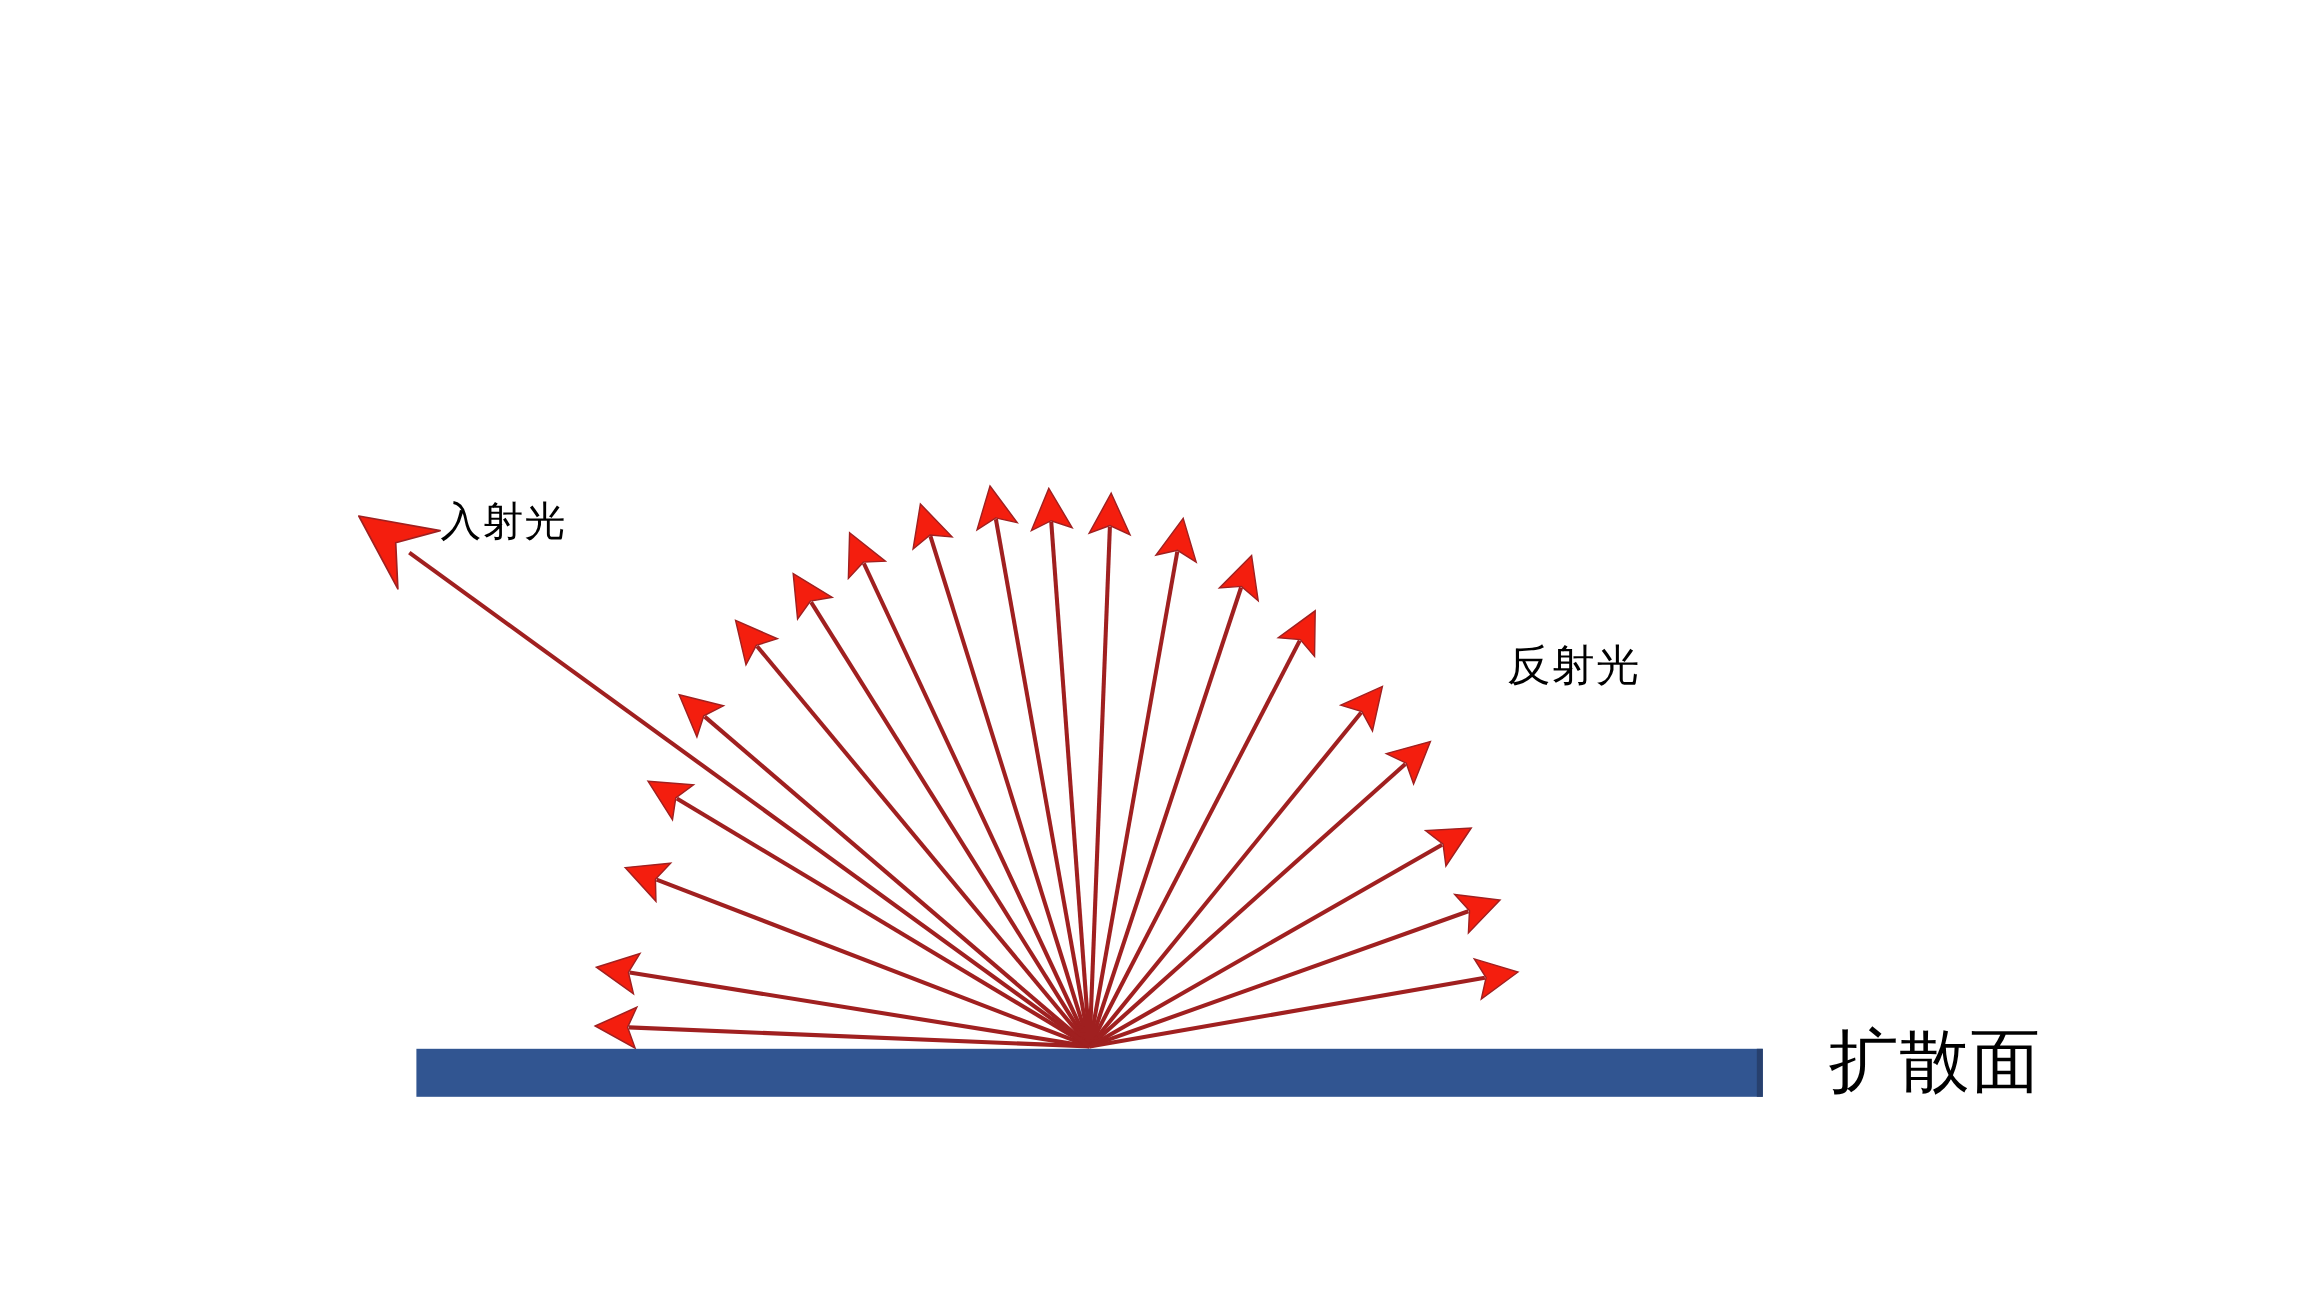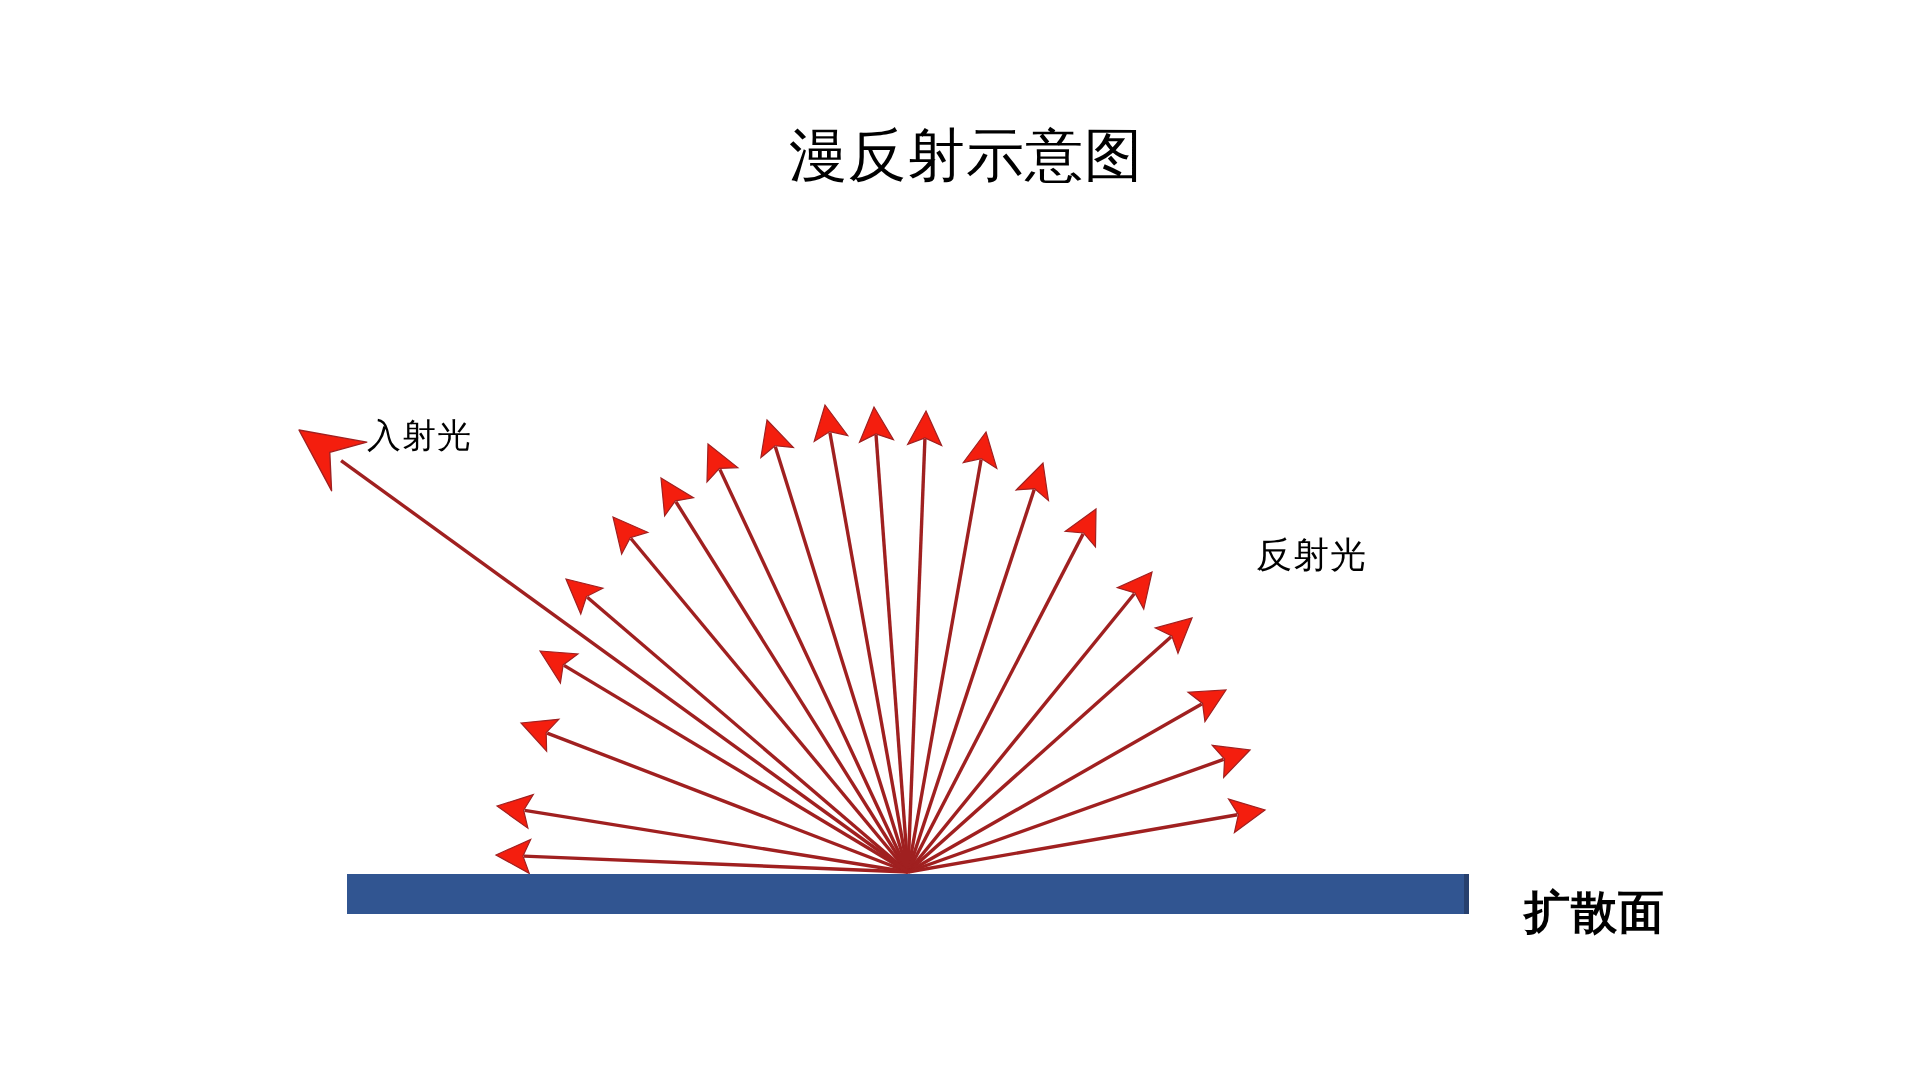--- a/index.html
+++ b/index.html
@@ -48,24 +48,23 @@
     letter-spacing: 1px;
   }
   #reflected-label {
     left: 1256px;
     top: 537px;
     font-size: 36px;
     letter-spacing: 1px;
   }
   #surface-label {
     left: 1524px;
-    top: 889px;
-    font-size: 46px;
+    top: 856px;
+    font-size: 58px;
     letter-spacing: 1px;
-    font-weight: bold;
   }
 </style>
 </head>
 <body>
 
 <div id="stage">
 
   <svg id="diagram-svg" viewBox="0 0 1920 1080">
 
     <g id="reflected-rays-group">
@@ -156,21 +155,20 @@
         <polygon points="299,430 366.79868013725235,442.1383265587374 329.75379387150207,452.320487506082 331.5558051276492,490.69694846110906" fill="#F41E0E" stroke="#A02020" stroke-width="1.4" stroke-linejoin="round"></polygon>
       </g>
 
     <g id="surface-group">
         <rect x="347" y="874" width="1122" height="40" fill="#315591"></rect>
         <rect x="1464" y="874" width="5" height="40" fill="#27406E"></rect>
       </g>
 
   </svg>
 
-  <div class="txt" id="title-text">漫反射示意图</div>
 
   <div class="txt" id="incident-label">入射光</div>
 
   <div class="txt" id="reflected-label">反射光</div>
 
   <div class="txt" id="surface-label">扩散面</div>
 
 </div>
 
 </body></html>

